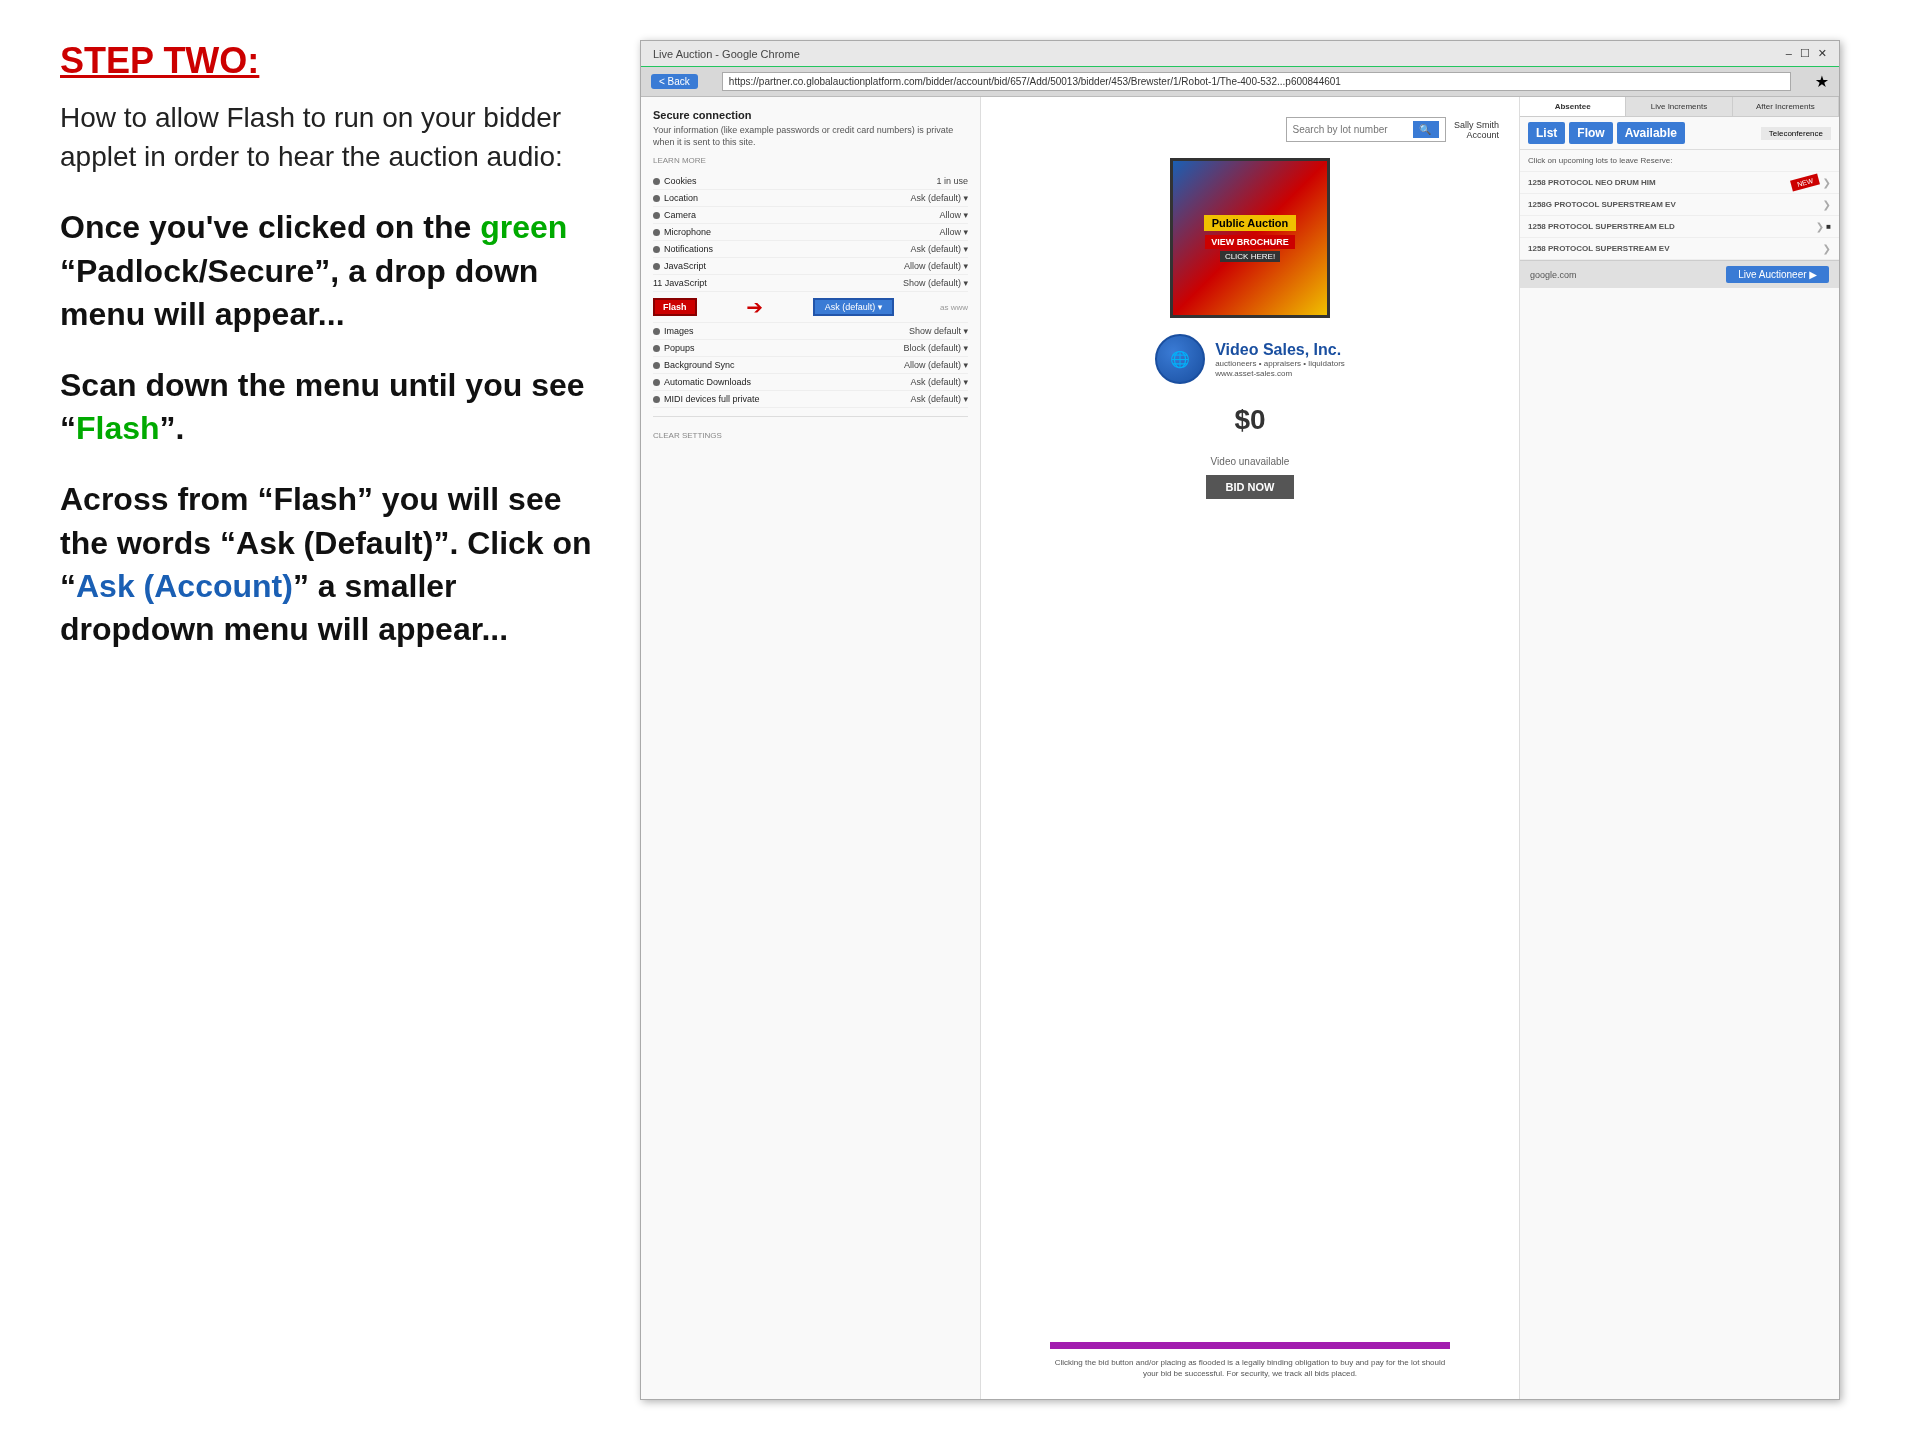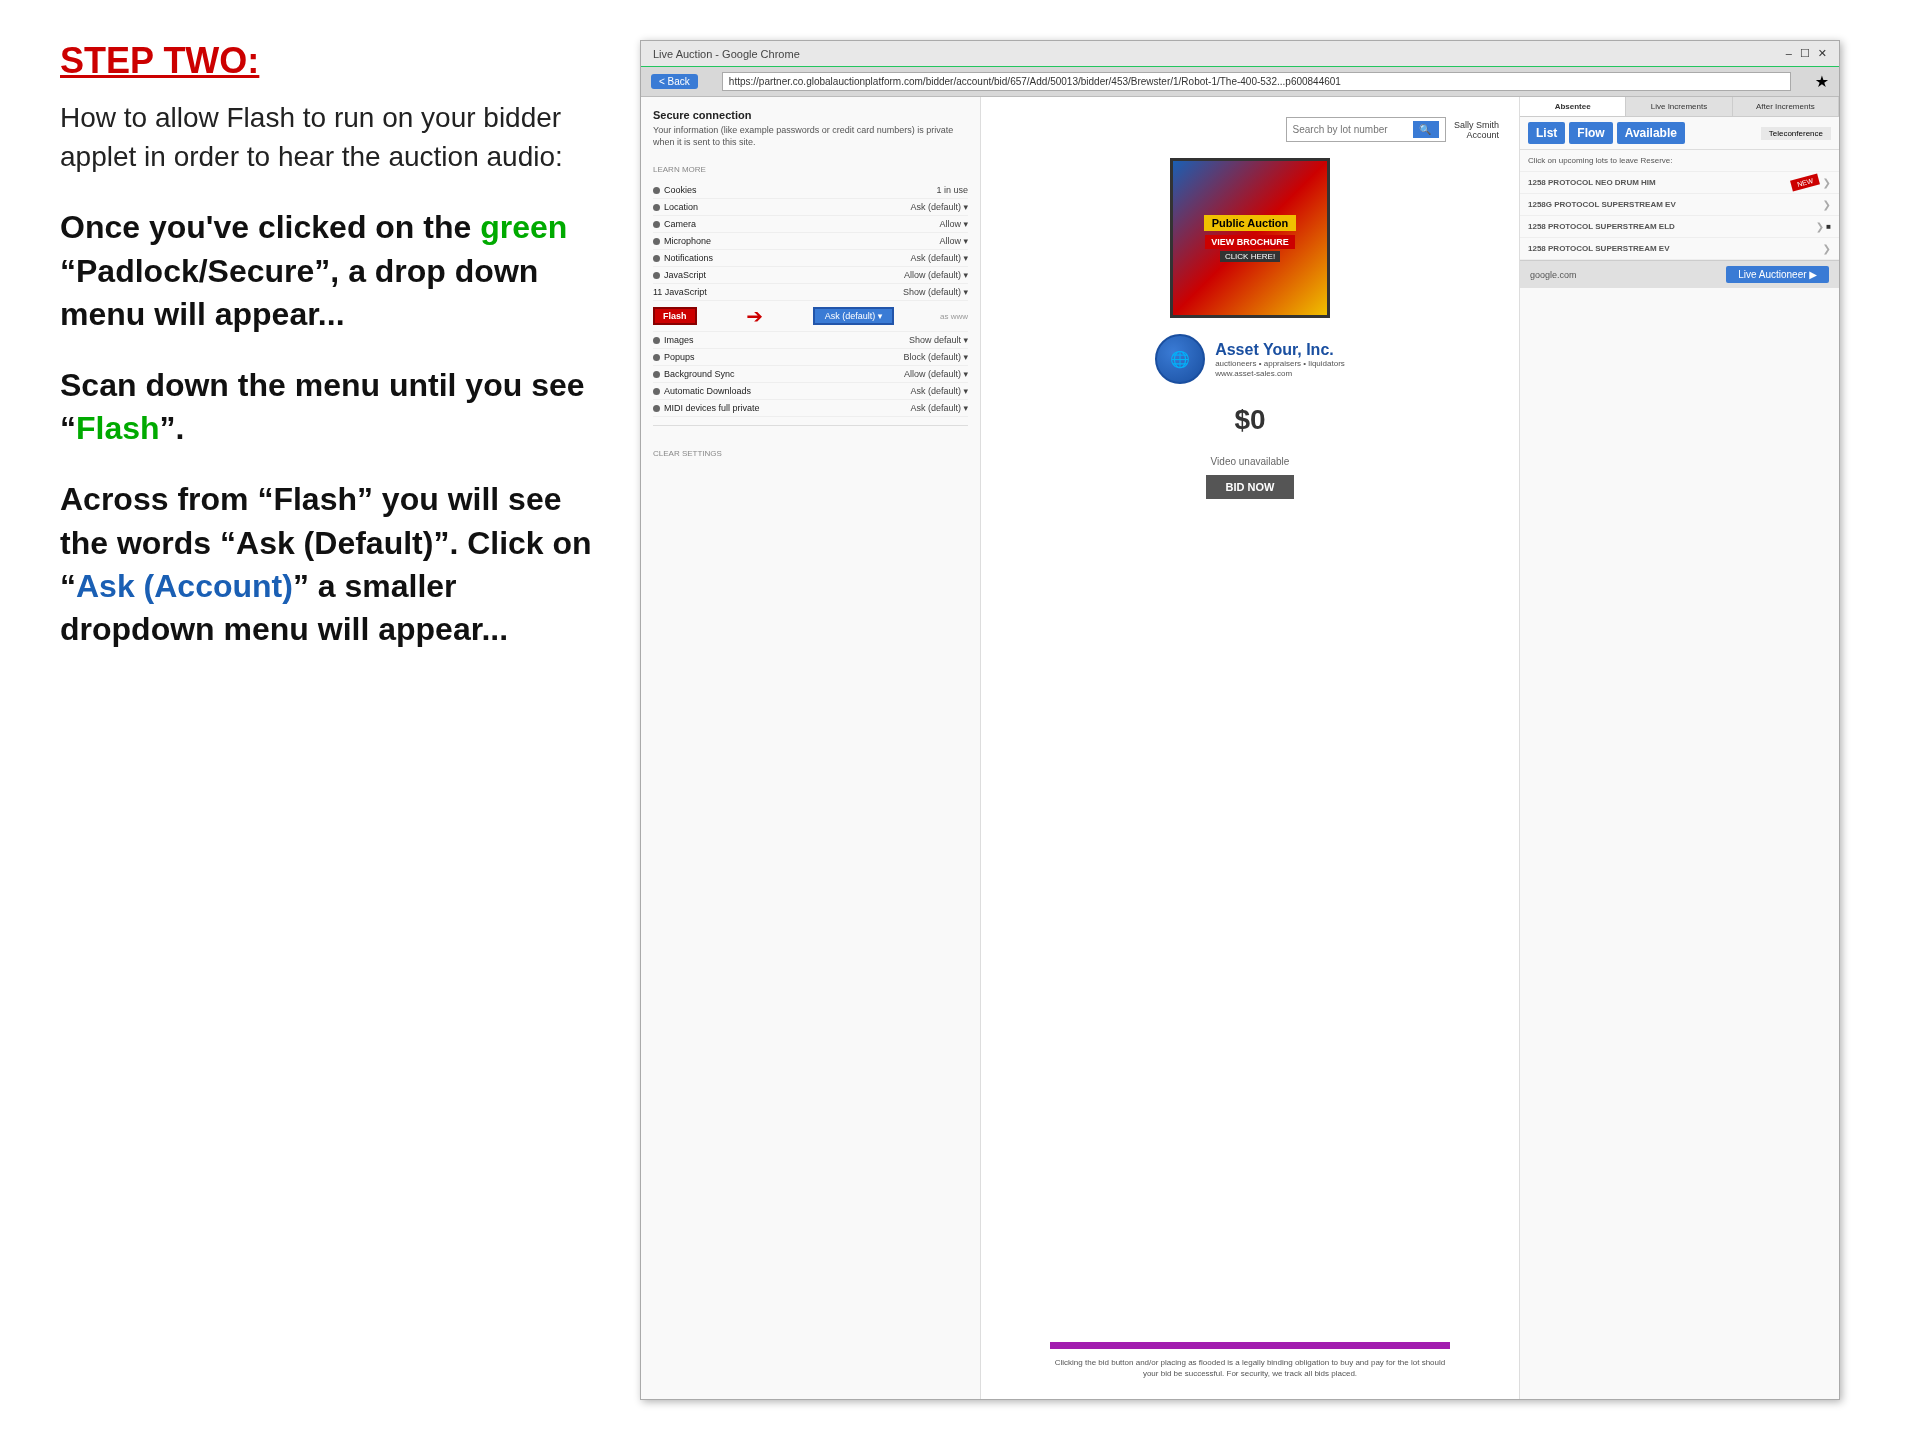--- a/index.html
+++ b/index.html
@@ -198,21 +198,21 @@
       border: 2px solid #2255aa;
     }
 
     .arrow-indicator {
       color: #cc0000;
       font-size: 20px;
       margin: 0 8px;
     }
 
     .settings-footer {
-      margin-top: 17px;
+      margin-top: 8px;
       font-size: 8px;
       color: #888;
     }
 
     
     .center-panel {
       flex: 1;
       background: #fff;
       display: flex;
       flex-direction: column;
@@ -657,21 +657,21 @@
         <div class="brochure-img">
           <div class="pub-auction">Public Auction</div>
           <div class="view-brochure">VIEW BROCHURE</div>
           <div class="click-here">CLICK HERE!</div>
         </div>
       </div>
 
       <div class="asset-sales-logo">
         <div class="globe-icon">🌐</div>
         <div class="asset-sales-text">
-          <div>Asset Your, Inc.</div>
+          <div>Video Sales, Inc.</div>
           <div class="sub">auctioneers • appraisers • liquidators<br>www.asset-sales.com</div>
         </div>
       </div>
 
       <div class="bid-amount">$0</div>
 
       <div class="video-unavailable">Video unavailable</div>
 
       <div class="bid-now-btn">BID NOW</div>
 

